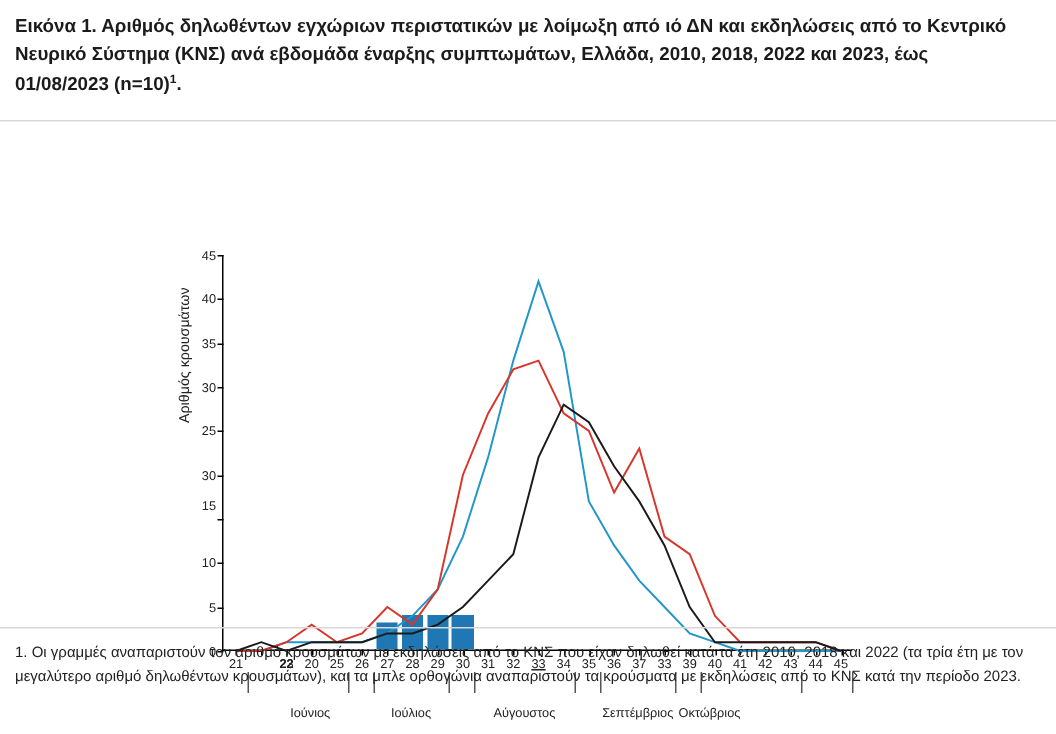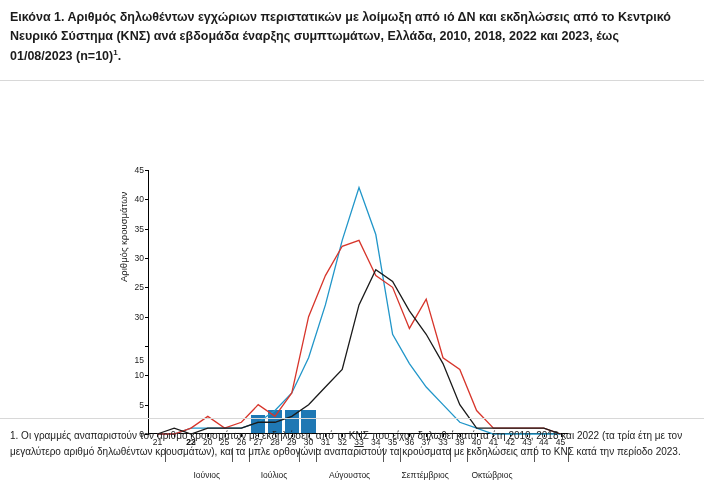--- a/index.html
+++ b/index.html
@@ -158,21 +158,21 @@
     <div class="ylabel">Αριθμός κρουσμάτων</div>
 
     <div class="plot" id="plot-frame">
       <div id="yticks">
           <div class="ytick" style="top: 264px;">0</div>
           <div class="ytickmark" style="top: 264px;"></div>
           <div class="ytick" style="top: 234.667px;">5</div>
           <div class="ytickmark" style="top: 234.667px;"></div>
           <div class="ytick" style="top: 205.333px;">10</div>
           <div class="ytickmark" style="top: 205.333px;"></div>
-          <div class="ytick" style="top: 190px;">15</div>
+          <div class="ytick" style="top: 167px;">15</div>
           <div class="ytickmark" style="top: 176px;"></div>
           <div class="ytick" style="top: 146.667px;">30</div>
           <div class="ytickmark" style="top: 146.667px;"></div>
           <div class="ytick" style="top: 117.333px;">25</div>
           <div class="ytickmark" style="top: 117.333px;"></div>
           <div class="ytick" style="top: 88px;">30</div>
           <div class="ytickmark" style="top: 88px;"></div>
           <div class="ytick" style="top: 58.6667px;">35</div>
           <div class="ytickmark" style="top: 58.6667px;"></div>
           <div class="ytick" style="top: 29.3333px;">40</div>
@@ -243,21 +243,21 @@
           <polyline points="8.4,264 25.200000000000003,264 42,258.1333333333333 58.800000000000004,246.4 75.60000000000001,258.1333333333333 92.4,252.26666666666665 109.20000000000002,234.66666666666666 126.00000000000001,246.4 142.8,222.93333333333334 159.60000000000002,146.66666666666669 176.4,105.6 193.20000000000002,76.26666666666665 210.00000000000003,70.4 226.8,105.6 243.60000000000002,117.33333333333331 260.4,158.39999999999998 277.2,129.06666666666666 294,187.73333333333335 310.8,199.46666666666667 327.59999999999997,240.53333333333333 344.4,258.1333333333333 361.2,258.1333333333333 378,258.1333333333333 394.8,258.1333333333333 411.6,264" fill="none" stroke="#d7352b" stroke-width="1.3"></polyline>
           <polyline points="8.4,264 25.200000000000003,258.1333333333333 42,264 58.800000000000004,258.1333333333333 75.60000000000001,258.1333333333333 92.4,258.1333333333333 109.20000000000002,252.26666666666665 126.00000000000001,252.26666666666665 142.8,246.4 159.60000000000002,234.66666666666666 176.4,217.06666666666666 193.20000000000002,199.46666666666667 210.00000000000003,134.93333333333334 226.8,99.73333333333332 243.60000000000002,111.46666666666667 260.4,140.8 277.2,164.26666666666665 294,193.6 310.8,234.66666666666666 327.59999999999997,258.1333333333333 344.4,258.1333333333333 361.2,258.1333333333333 378,258.1333333333333 394.8,258.1333333333333 411.6,264" fill="none" stroke="#1a1a1a" stroke-width="1.3"></polyline>
         </svg>
     </div>
 
     <div class="month-band" id="month-band" style="left: 148px; width: 420px;">
         <div class="month-label" style="left: 58.8px;">Ιούνιος</div>
         <div class="month-label" style="left: 126px;">Ιούλιος</div>
         <div class="month-label" style="left: 201.6px;">Αύγουστος</div>
         <div class="month-label" style="left: 277.2px;">Σεπτέμβριος</div>
-        <div class="month-label" style="left: 344px;">Οκτώβριος</div>
+        <div class="month-label" style="left: 325px;">Οκτώβριος</div>
         <div class="sep" style="left: 16.8px;"></div>
         <div class="sep" style="left: 100.8px;"></div>
         <div class="sep" style="left: 84px;"></div>
         <div class="sep" style="left: 168px;"></div>
         <div class="sep" style="left: 151.2px;"></div>
         <div class="sep" style="left: 252px;"></div>
         <div class="sep" style="left: 235.2px;"></div>
         <div class="sep" style="left: 319.2px;"></div>
         <div class="sep" style="left: 302.4px;"></div>
         <div class="sep" style="left: 386.4px;"></div>

